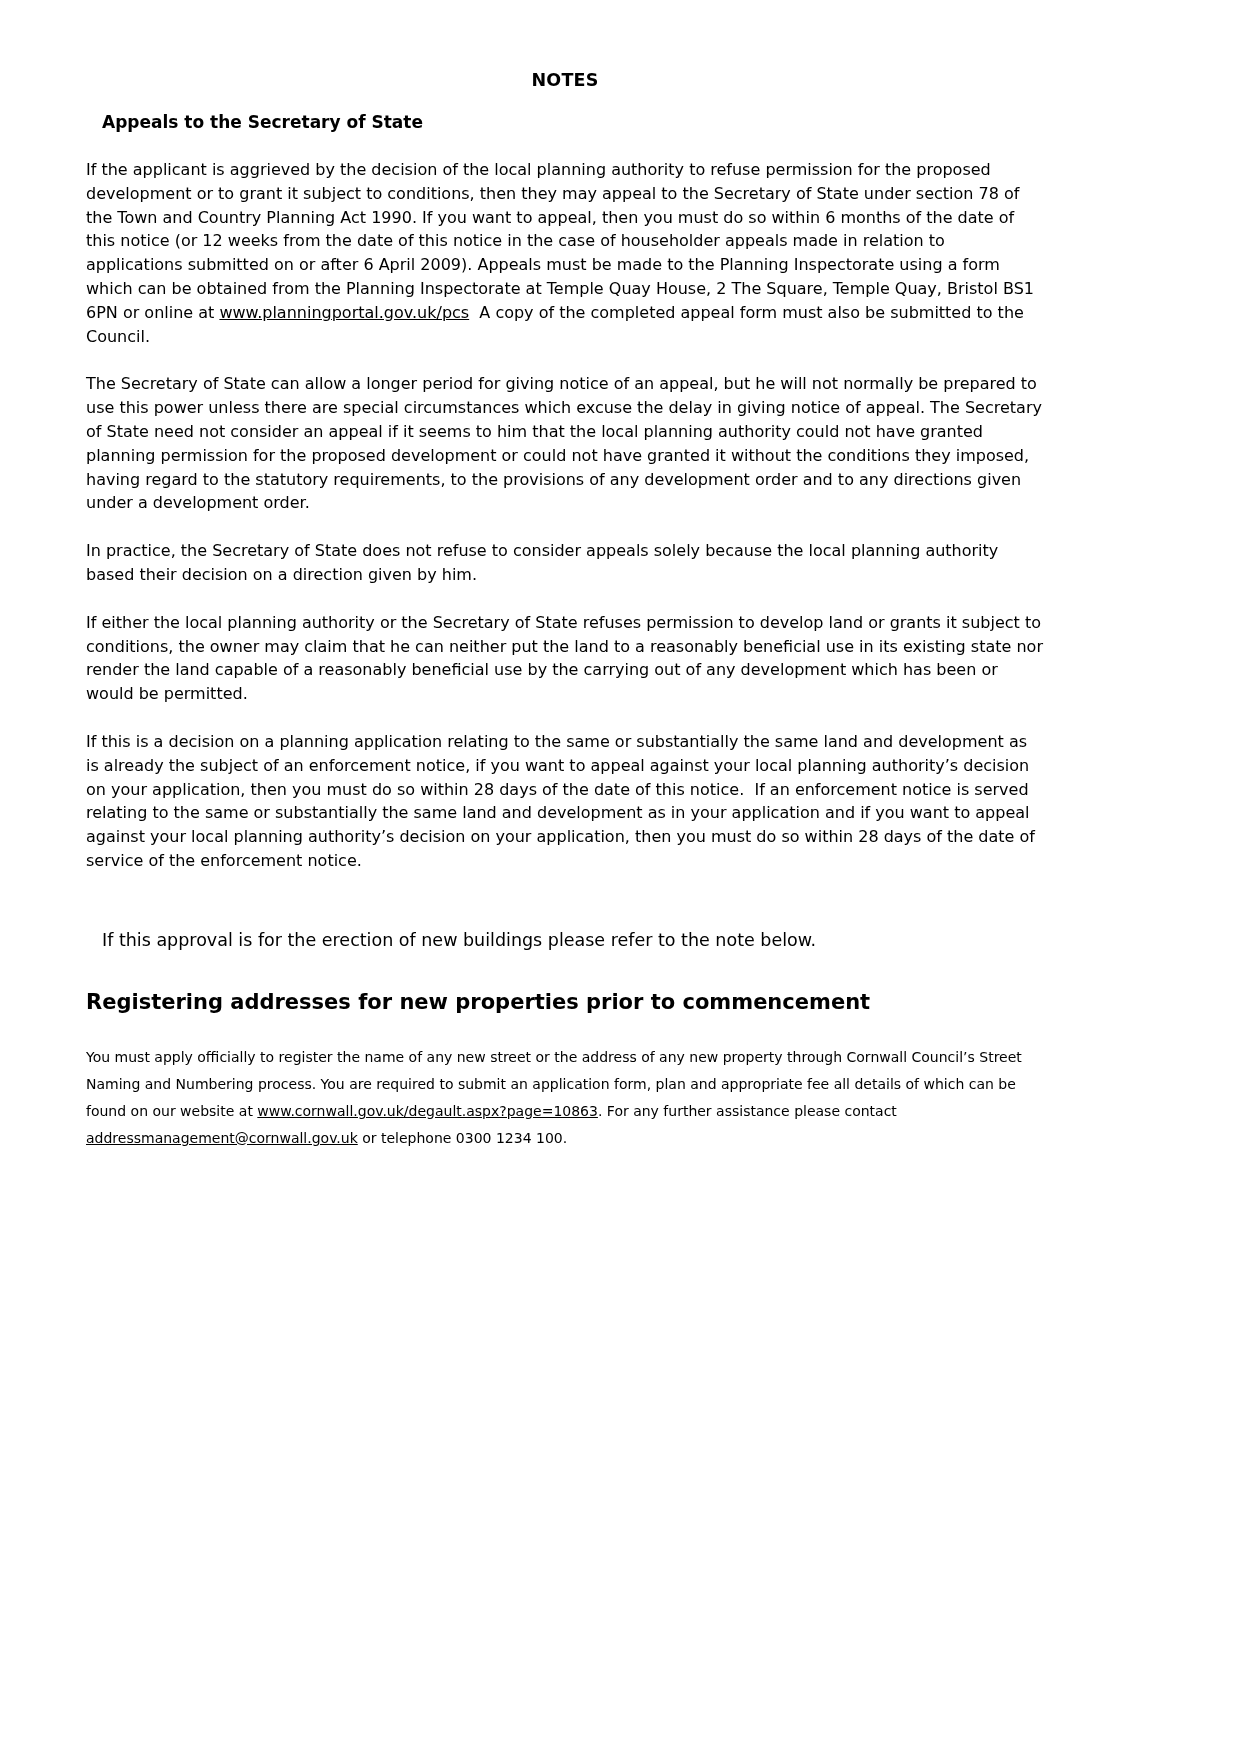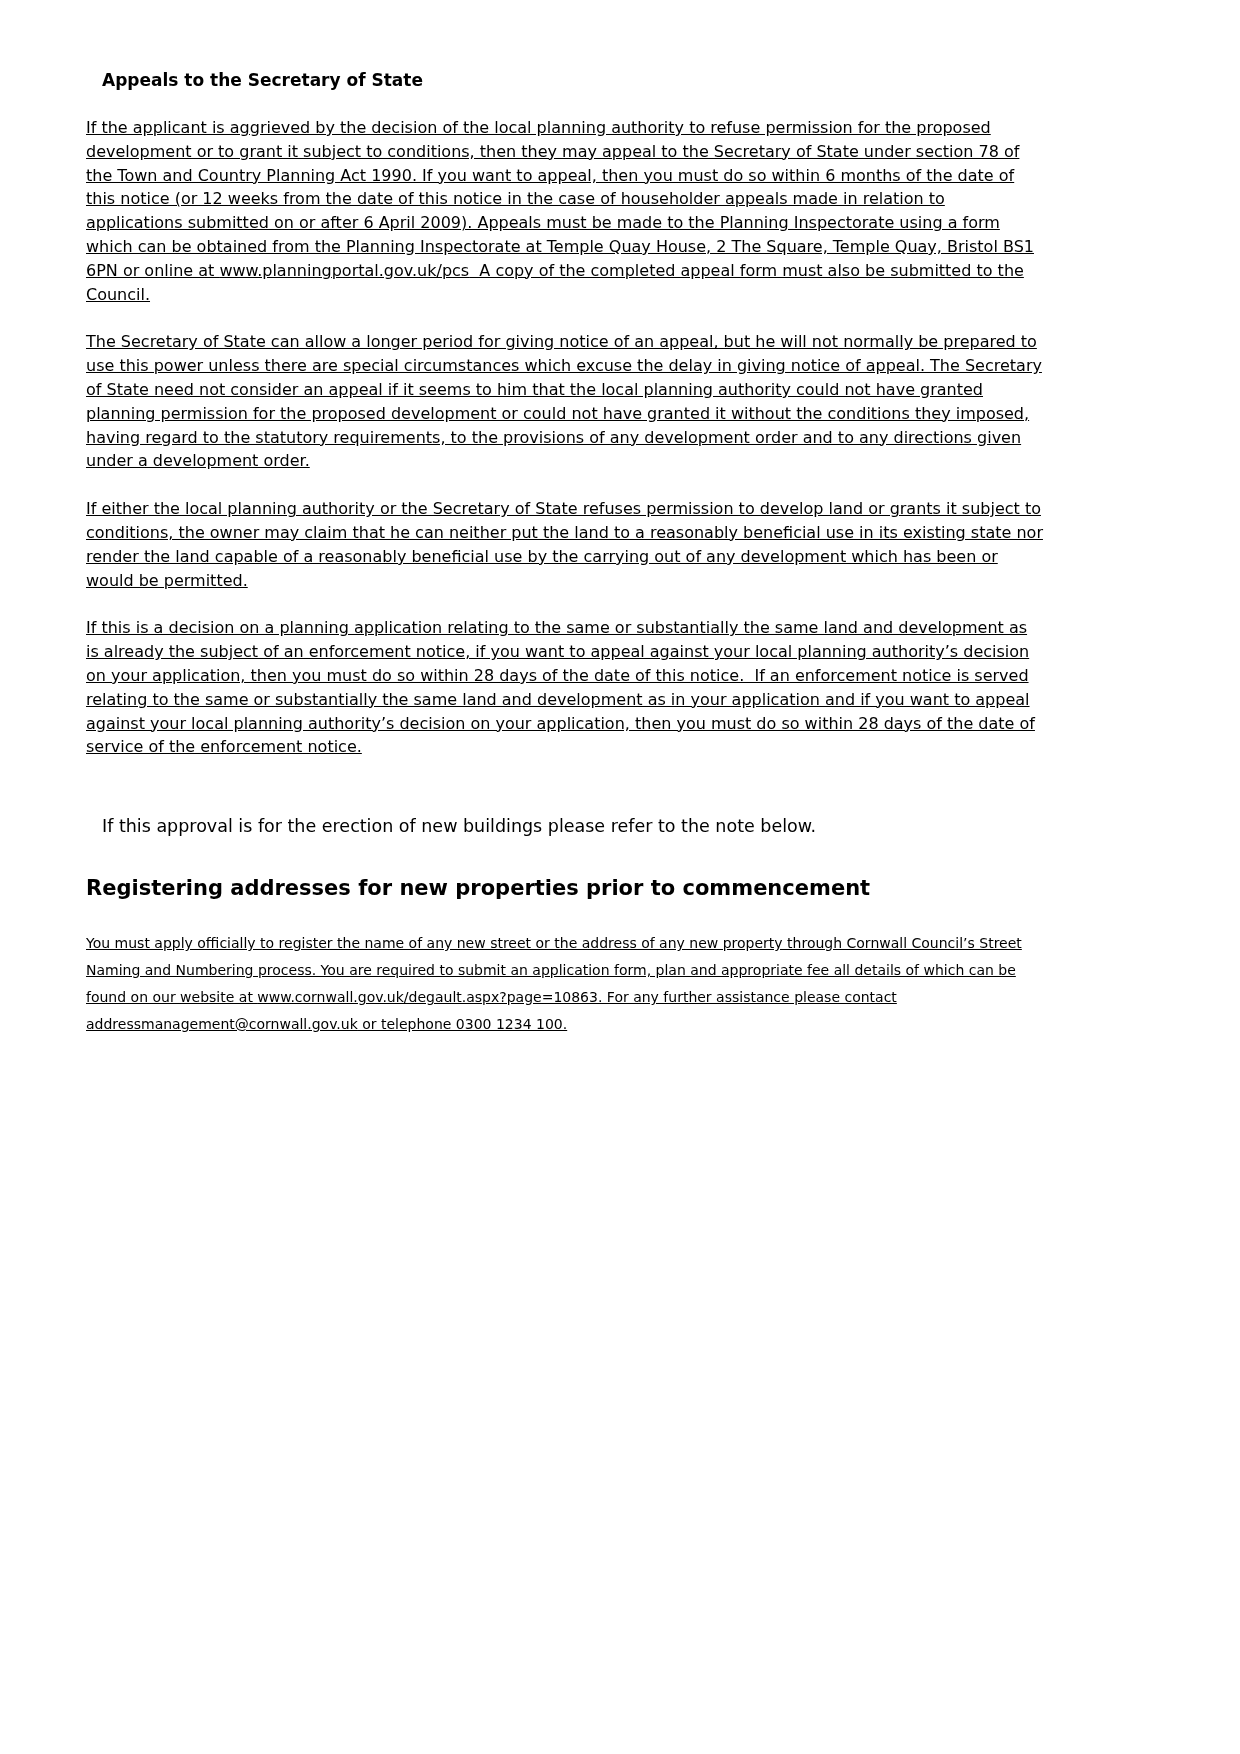--- a/index.html
+++ b/index.html
@@ -35,21 +35,20 @@
     font-weight: bold;
     margin: 0 0 26px 16px;
   }
   .heading.tight {
     margin: 0 0 2px 0; 
   }
   .para {
     font-size: 16px;
     line-height: 23.8px;
     margin: 0 0 24px 0;
-    text-decoration: underline;
   }
   .approval-note {
     font-size: 17.5px;
     line-height: 27px;
     margin: 54px 0 0 16px;
   }
   .heading.big {
     font-size: 21px;
     margin: 36px 0 30px 0;
   }
@@ -62,25 +61,27 @@
     text-decoration: underline;
     cursor: pointer;
   }
 </style>
 </head>
 <body>
 
 <main class="doc">
   <div class="content">
 
+    <h1 class="doc-title">NOTES</h1>
 
     <section>
       <h2 class="heading">Appeals to the Secretary of State</h2>
       <p class="para"><span>If the applicant is aggrieved by the decision of the local planning authority to refuse permission for the proposed development or to grant it subject to conditions, then they may appeal to the Secretary of State under section 78 of the Town and Country Planning Act 1990. If you want to appeal, then you must do so within 6 months of the date of this notice (or 12 weeks from the date of this notice in the case of householder appeals made in relation to applications submitted on or after 6 April 2009). Appeals must be made to the Planning Inspectorate using a form which can be obtained from the Planning Inspectorate at Temple Quay House, 2 The Square, Temple Quay, Bristol BS1 6PN or online at </span><a class="doc-link">www.planningportal.gov.uk/pcs</a><span>&nbsp; A copy of the completed appeal form must also be submitted to the Council.</span></p>
       <p class="para">The Secretary of State can allow a longer period for giving notice of an appeal, but he will not normally be prepared to use this power unless there are special circumstances which excuse the delay in giving notice of appeal. The Secretary of State need not consider an appeal if it seems to him that the local planning authority could not have granted planning permission for the proposed development or could not have granted it without the conditions they imposed, having regard to the statutory requirements, to the provisions of any development order and to any directions given under a development order.</p>
+      <p class="para">In practice, the Secretary of State does not refuse to consider appeals solely because the local planning authority based their decision on a direction given by him.</p>
     </section>
 
     <section>
       <p class="para">If either the local planning authority or the Secretary of State refuses permission to develop land or grants it subject to conditions, the owner may claim that he can neither put the land to a reasonably beneficial use in its existing state nor render the land capable of a reasonably beneficial use by the carrying out of any development which has been or would be permitted.</p>
       <p class="para">If this is a decision on a planning application relating to the same or substantially the same land and development as is already the subject of an enforcement notice, if you want to appeal against your local planning authority’s decision on your application, then you must do so within 28 days of the date of this notice.&nbsp; If an enforcement notice is served relating to the same or substantially the same land and development as in your application and if you want to appeal against your local planning authority’s decision on your application, then you must do so within 28 days of the date of service of the enforcement notice.</p>
     </section>
 
     <p class="approval-note">If this approval is for the erection of new buildings please refer to the note below.</p>
 
     <section>

